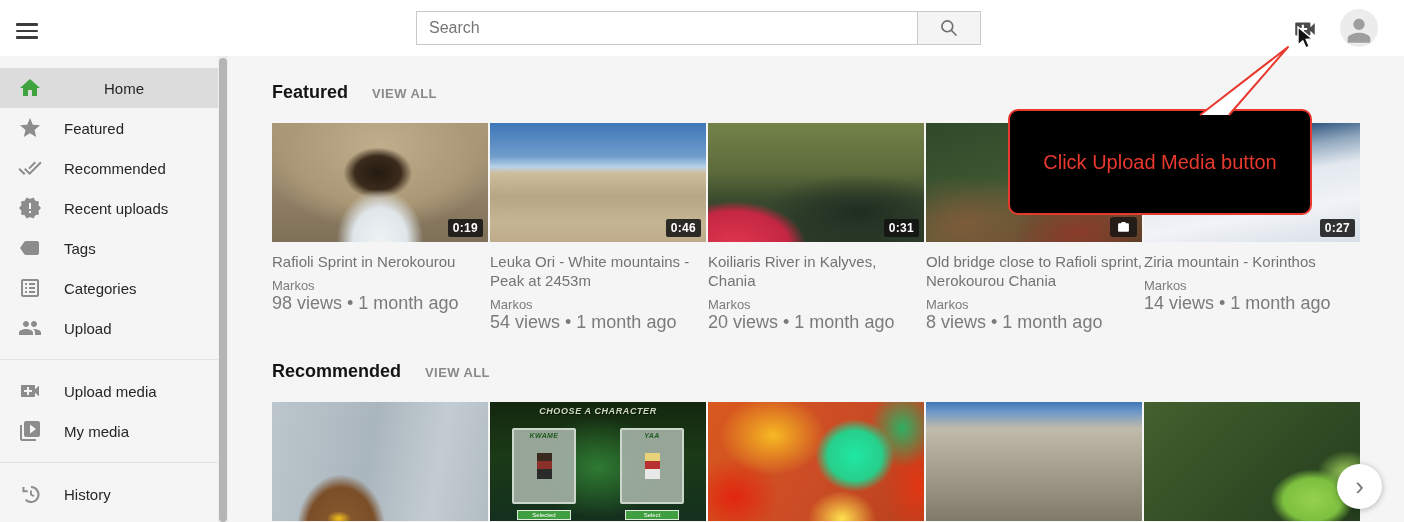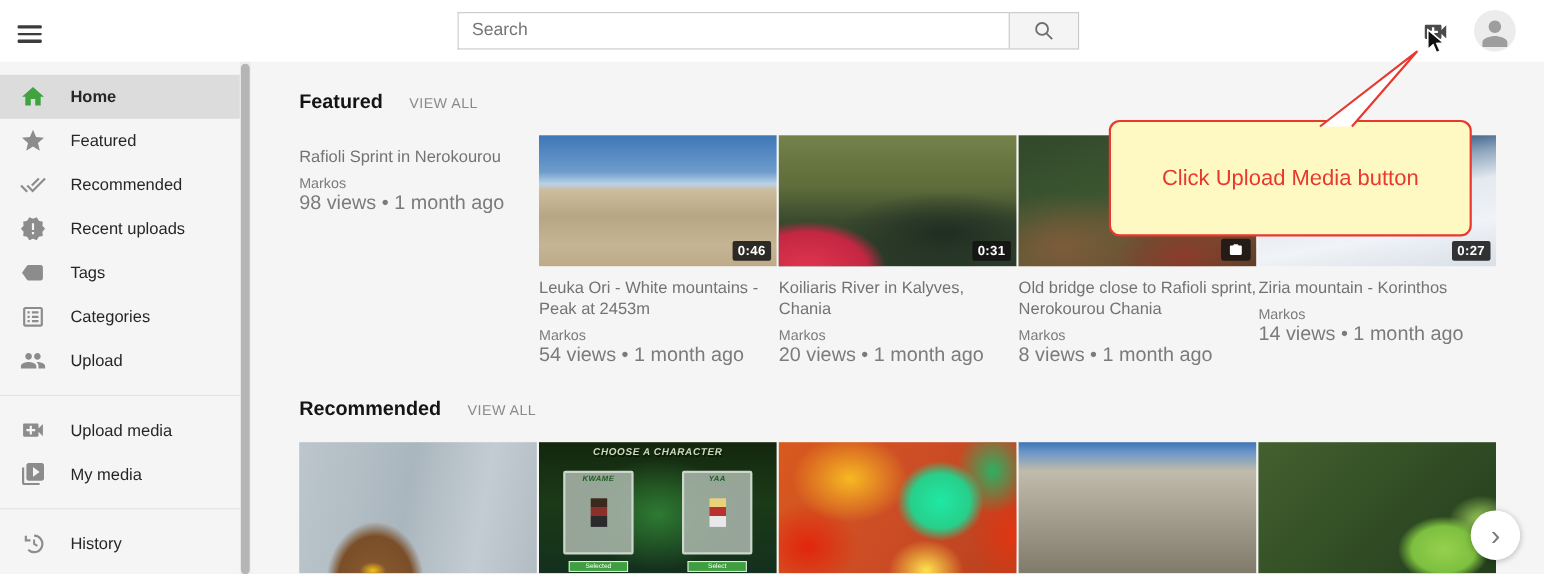--- a/index.html
+++ b/index.html
@@ -18,31 +18,31 @@
   .search-input::placeholder { color:#757575; }
   .search-btn { width:64px; height:34px; border:1px solid #c9c9c9; background:#f4f4f4; cursor:pointer; display:flex; align-items:center; justify-content:center; }
   .upload-btn { position:absolute; left:1291px; top:16px; width:28px; height:26px; background:none; border:none; cursor:pointer; color:#4a4a4a; }
   .avatar-btn { position:absolute; left:1340px; top:9px; width:38px; height:38px; border-radius:50%; border:none; background:#ececec; cursor:pointer; overflow:hidden; display:flex; align-items:flex-end; justify-content:center; }
 
   
   .sidebar { position:absolute; top:56px; left:0; width:218px; height:466px; padding-top:12px; z-index:5; }
   .side-item { display:flex; align-items:center; height:40px; padding-left:18px; cursor:pointer; font-size:15px; color:#262626; }
   .side-item .icn { width:24px; height:24px; color:#8c8c8c; flex:0 0 24px; }
   .side-item .lbl { margin-left:22px; white-space:nowrap; }
-  .side-item.active { background:#dcdcdc; font-weight:bold; }
+  .side-item.active { background:#dcdcdc; font-weight:normal;gap:40px; }
   .side-item.active .icn { color:#3fa33f; }
   .side-divider { border-top:1px solid #e3e3e3; margin:11px 0; }
   .side-scroll-track { position:absolute; top:56px; left:218px; width:10px; height:466px; background:#ededed; }
   .side-scroll-thumb { position:absolute; top:58px; left:219px; width:8px; height:464px; background:#b5b5b5; border-radius:4px; z-index:6; }
 
   
   .main { position:absolute; top:56px; left:228px; width:1176px; height:466px; padding:26px 0 0 44px; }
   .sec-head { display:flex; align-items:baseline; margin-bottom:20px; }
   .sec-title { font-size:18px; font-weight:bold; color:#141414; }
-  .view-all { margin-left:24px; font-size:13px; font-weight:normal; color:#8a8a8a; letter-spacing:.4px; text-decoration:none; cursor:pointer; }
+  .view-all { margin-left:24px; font-size:13px; font-weight:bold; color:#8a8a8a; letter-spacing:.4px; text-decoration:none; cursor:pointer; }
   .row { display:flex; gap:2px; }
   .card { width:216px; }
   .thumb { position:relative; width:216px; height:119px; cursor:pointer; }
   .duration { position:absolute; right:5px; bottom:5px; background:rgba(18,18,18,.85); color:#fff; font-size:12px; font-weight:bold; padding:2px 5px; border-radius:2px; letter-spacing:.3px; }
   .cam-badge { position:absolute; right:5px; bottom:5px; width:27px; height:20px; background:rgba(18,18,18,.8); border-radius:3px; display:flex; align-items:center; justify-content:center; color:#fff; }
   .v-title { margin-top:10px; font-size:15px; font-weight:normal; color:#737373; line-height:19px; cursor:pointer; }
   .v-author { margin-top:6px; font-size:13px; color:#7b7b7b; line-height:17px; }
   .v-meta { font-size:18px; color:#7b7b7b; line-height:18px; }
   .sec-recommended { margin-top:30px; }
 
@@ -89,21 +89,21 @@
   .panel-l { left:22px; } .panel-r { right:22px; }
   .char-name { display:block; text-align:center; font-size:7px; font-weight:bold; font-style:italic; color:#1d5c20; margin-top:2px; letter-spacing:.4px; }
   .char { width:15px; height:26px; margin:14px auto 0; }
   .char-kwame { background:linear-gradient(180deg,#3a2a1e 0 30%, #8a2f2a 30% 62%, #2a2a2a 62% 100%); }
   .char-yaa { background:linear-gradient(180deg,#e8d27a 0 30%, #b83030 30% 62%, #e8e8e8 62% 100%); }
   .sel-btn { position:absolute; bottom:1px; width:54px; height:10px; background:#3f9e3f; border:1px solid #dfeadf; color:#fff; font-size:6px; text-align:center; line-height:8px; }
   .sel-l { left:27px; } .sel-r { right:27px; }
 
   
   .next-btn { position:absolute; left:1337px; top:464px; width:45px; height:45px; border-radius:50%; background:#fff; border:none; box-shadow:0 1px 6px rgba(0,0,0,.28); cursor:pointer; color:#7a7a7a; font-size:26px; line-height:41px; text-align:center; z-index:20; font-family:"Liberation Sans",sans-serif; }
-  .callout { position:absolute; left:1008px; top:109px; width:330px; height:106px; background:#fef9c3; border:2px solid #e8392f; border-radius:10px; display:flex; align-items:center; justify-content:center; z-index:30; }
+  .callout { position:absolute; left:1008px; top:109px; width:304px; height:106px; background:#000000; border:2px solid #e8392f; border-radius:10px; display:flex; align-items:center; justify-content:center; z-index:30; }
   .callout-text { color:#e8392f; font-size:20px; }
   .callout-tail { position:absolute; left:1140px; top:42px; z-index:31; pointer-events:none; }
   .cursor { position:absolute; left:1296px; top:26px; z-index:40; pointer-events:none; }
 </style>
 </head>
 <body>
 
 <div class="app">
 
   <header class="topbar">
@@ -204,20 +204,23 @@
 
   <main class="main">
 
     <section>
       <div class="sec-head">
         <h2 class="sec-title">Featured</h2>
         <a class="view-all">VIEW ALL</a>
       </div>
       <div class="row">
         <div class="card">
+          <div class="thumb t-f1">
+            <span class="duration">0:19</span>
+          </div>
           <div class="v-title">Rafioli Sprint in Nerokourou</div>
           <div class="v-author">Markos</div>
           <div class="v-meta">98 views • 1 month ago</div>
         </div>
         <div class="card">
           <div class="thumb t-f2">
             <span class="duration">0:46</span>
           </div>
           <div class="v-title">Leuka Ori - White mountains - Peak at 2453m</div>
           <div class="v-author">Markos</div>

